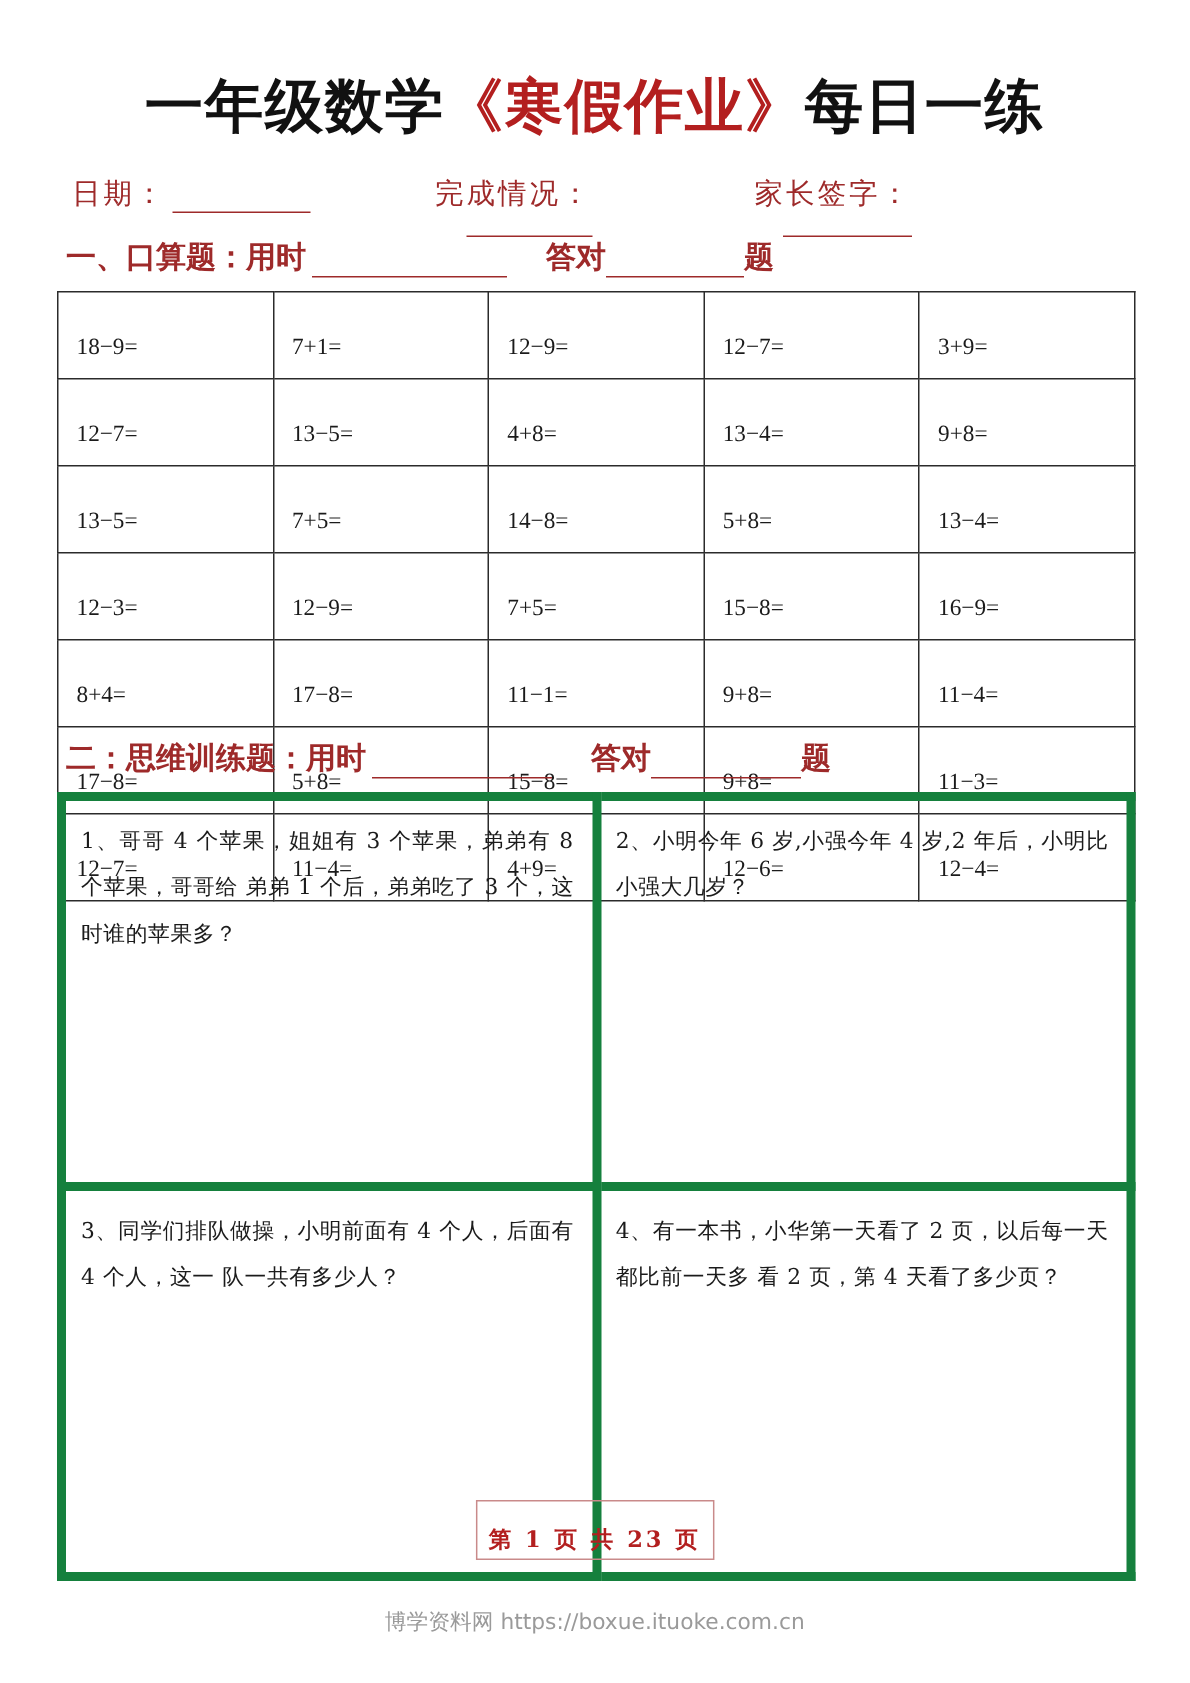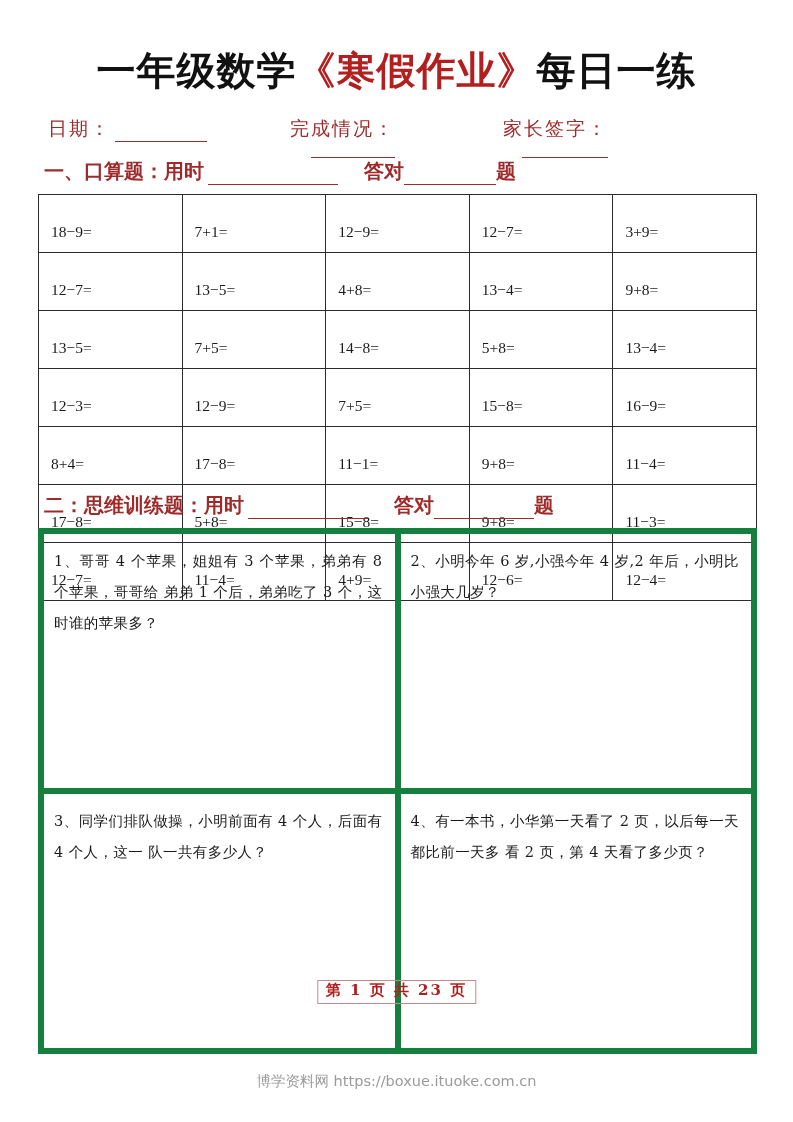--- a/index.html
+++ b/index.html
@@ -125,24 +125,24 @@
     line-height: 31px;
     text-align: justify;
     font-family: "DejaVu Serif", "Liberation Serif", serif;
     letter-spacing: 0.4px;
   }
 
   
   .pagebox {
     position: absolute;
     left: 50%;
-    top: 980px;
+    top: 1000px;
     transform: translateX(-50%);
     border: 1px solid #c98a8a;
-    padding: 0 8px 3px 8px;
+    padding: 16px 8px 3px 8px;
     color: #b31f1f;
     font-size: 15px;
     font-weight: bold;
     white-space: nowrap;
     letter-spacing: 2px;
     font-family: "DejaVu Serif", "Liberation Serif", serif;
   }
   .watermark {
     position: absolute;
     left: 0;

